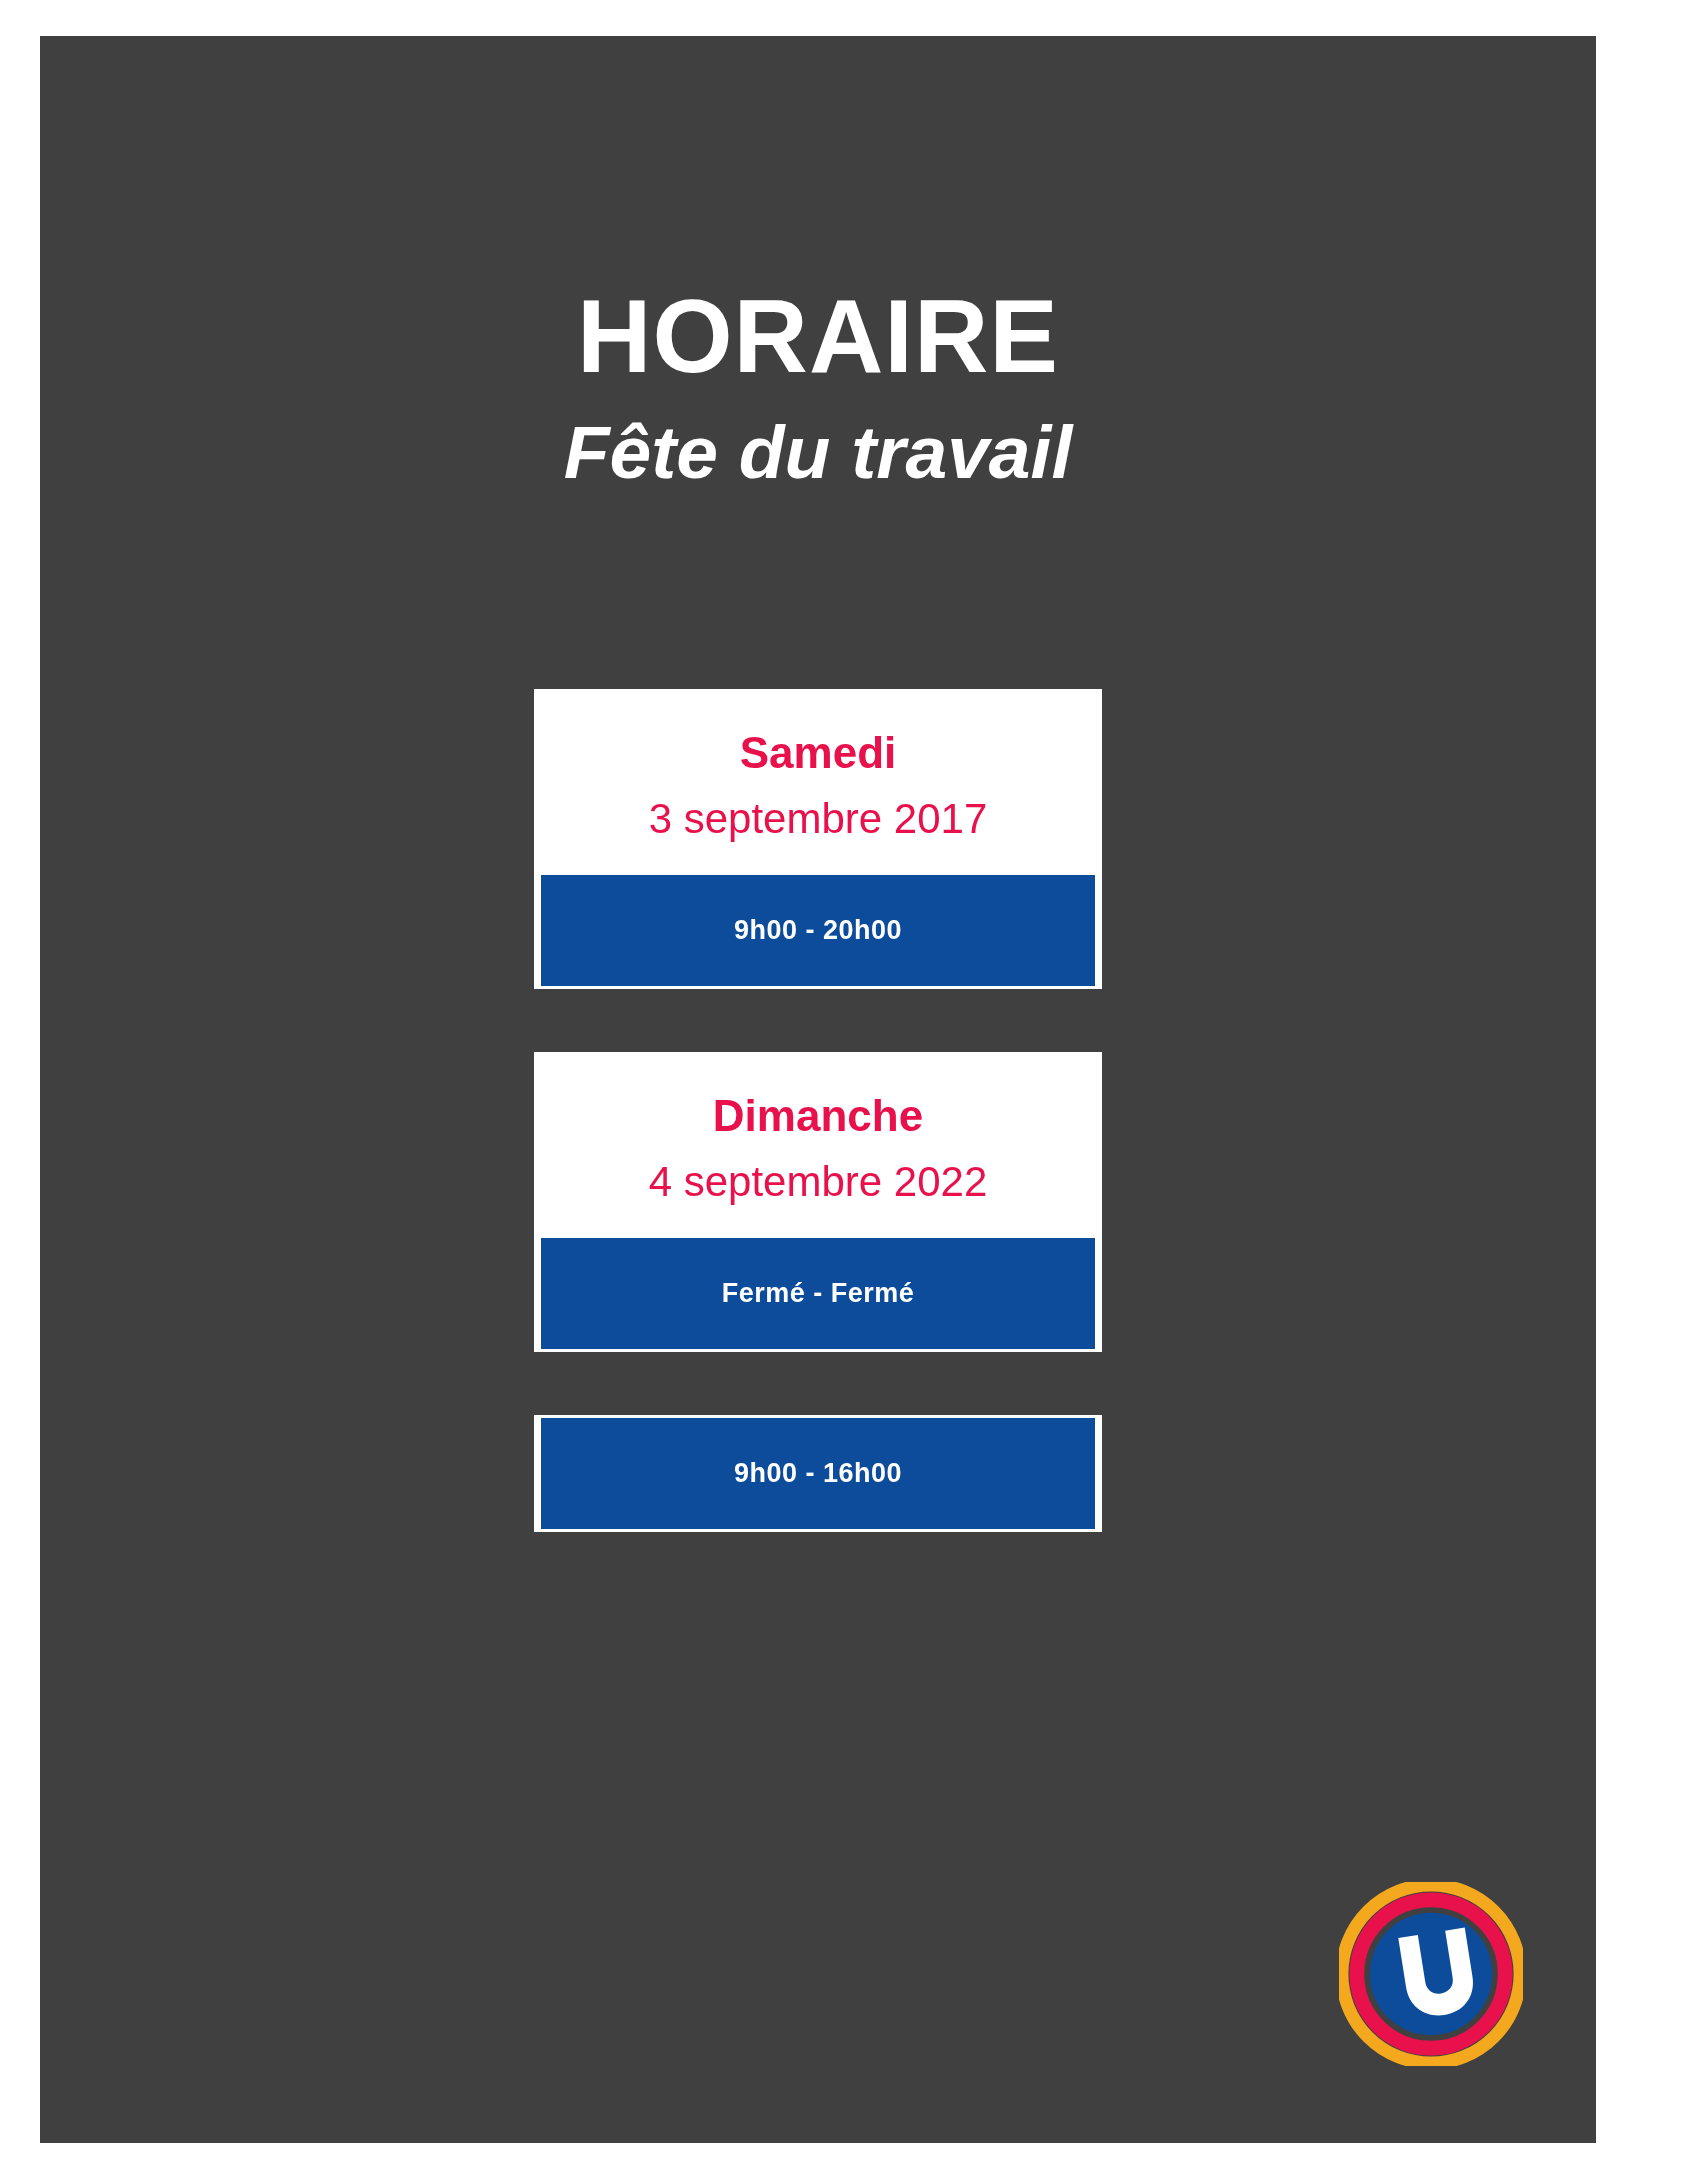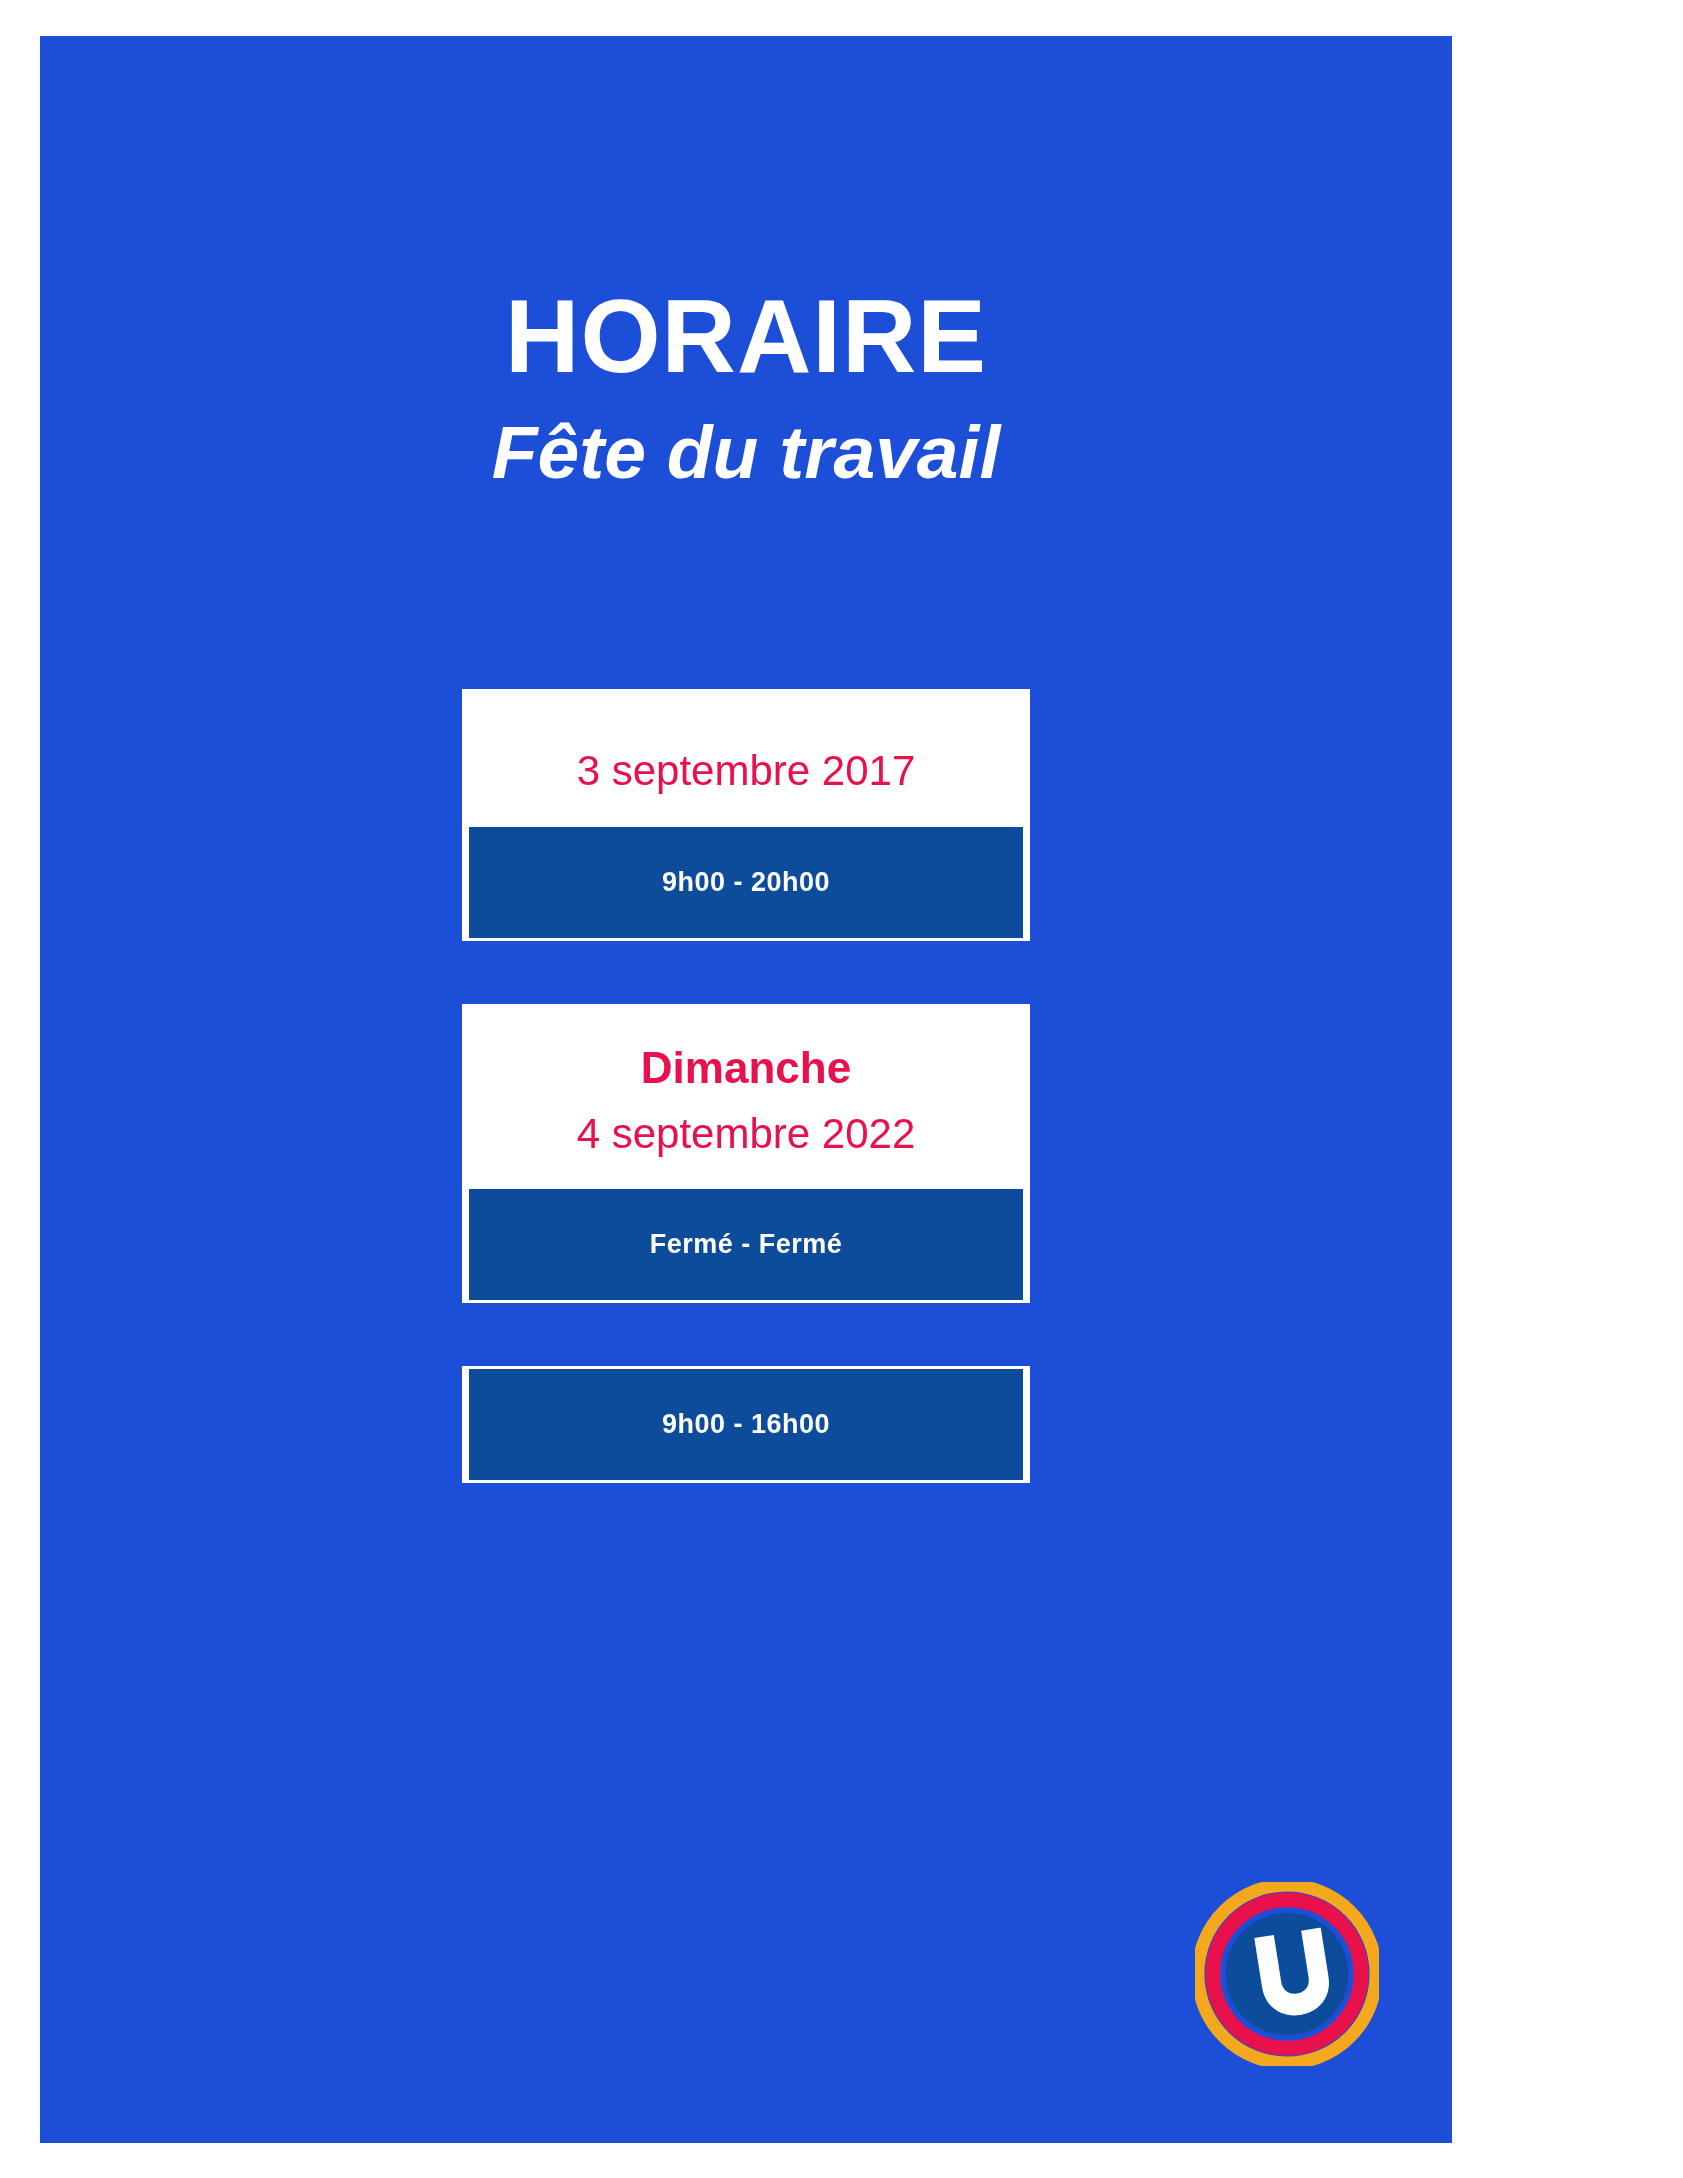--- a/index.html
+++ b/index.html
@@ -11,23 +11,23 @@
     width: 1683px;
     height: 2178px;
     font-family: "Liberation Sans", sans-serif;
     -webkit-font-smoothing: antialiased;
   }
 
   .poster {
     position: absolute;
     left: 40px;
     top: 36px;
-    width: 1412px;
+    width: 1556px;
     height: 2107px;
-    background: #1d4ed8;
+    background: #404040;
     box-sizing: border-box;
     overflow: hidden;
   }
 
   .header {
     position: absolute;
     top: 249px;
     left: 0;
     width: 100%;
     text-align: center;
@@ -121,20 +121,21 @@
 
   <div class="header">
     <span class="title-main">HORAIRE</span>
     <span class="title-sub">Fête du travail</span>
   </div>
 
   <div class="cards">
 
     <div class="card">
       <div class="card-top">
+        <span class="card-day">Samedi</span>
         <span class="card-date">3 septembre 2017</span>
       </div>
       <div class="card-hours">
         <span>9h00 - 20h00</span>
       </div>
     </div>
 
     <div class="card">
       <div class="card-top">
         <span class="card-day">Dimanche</span>

